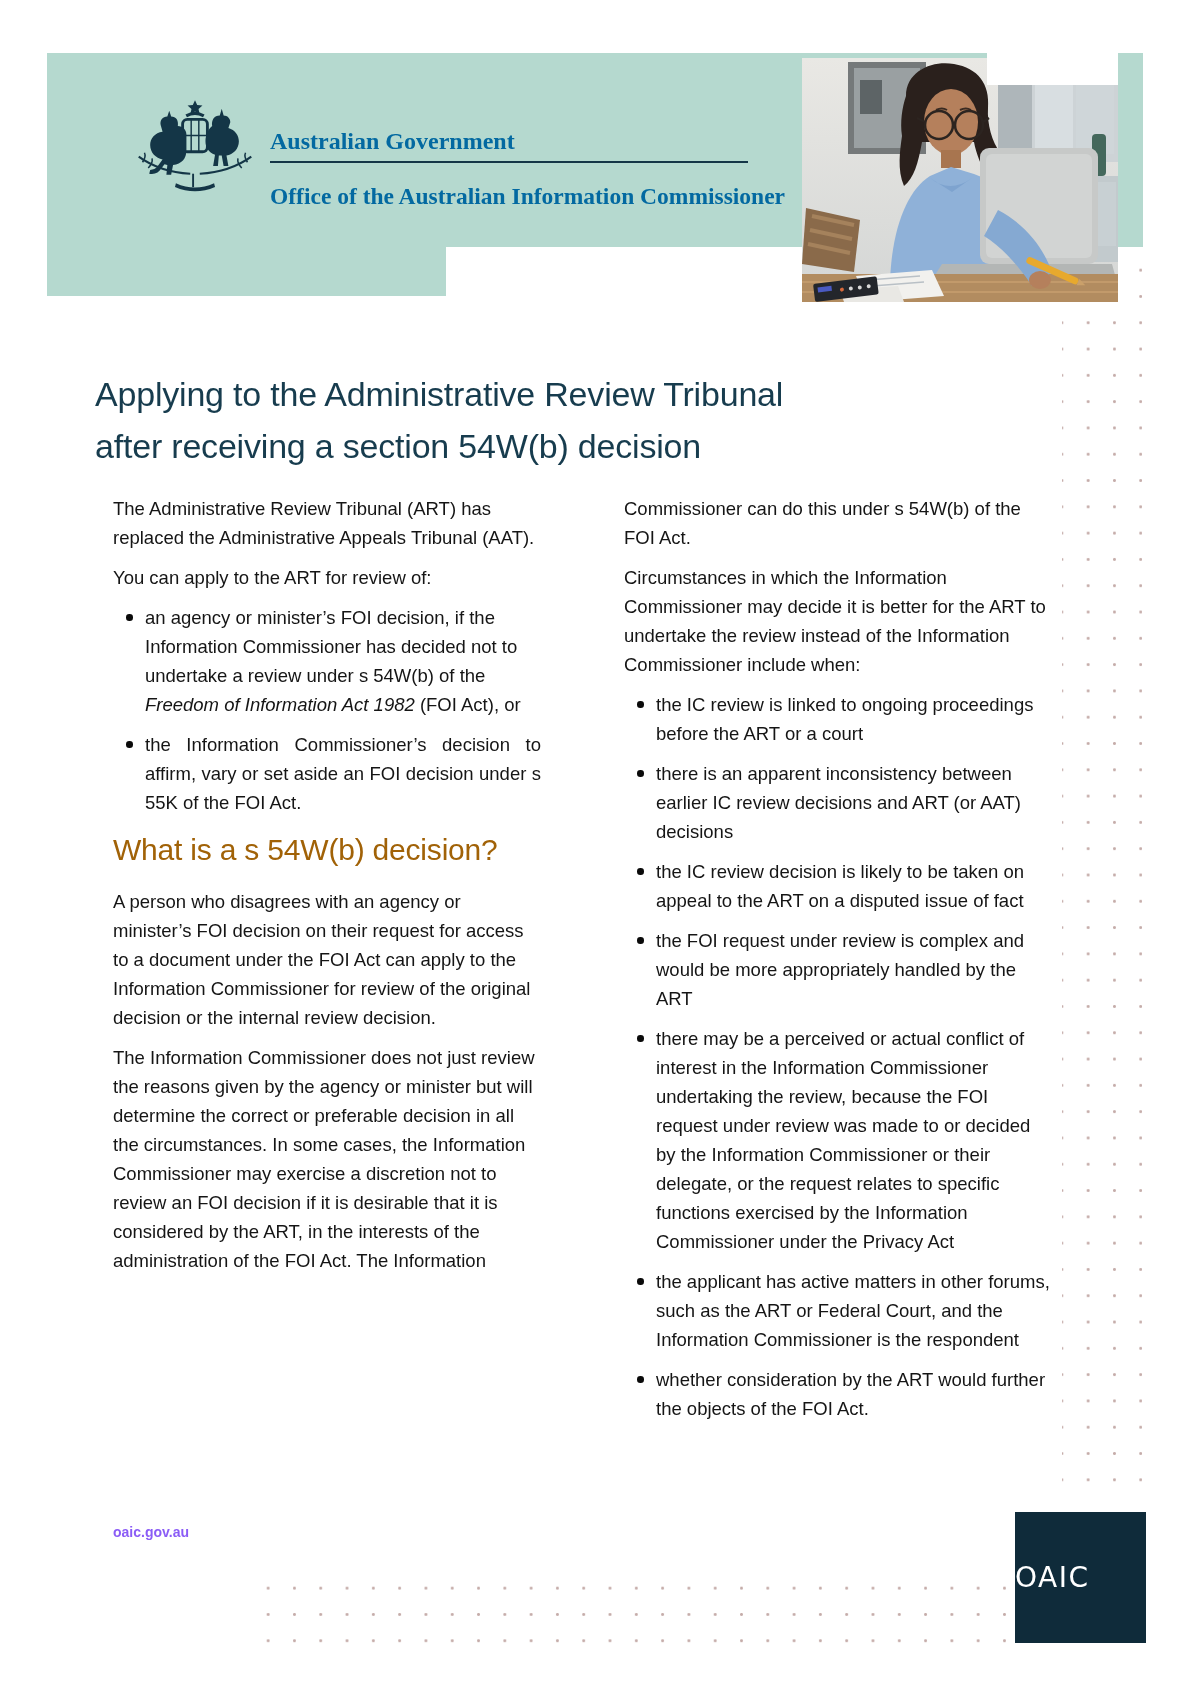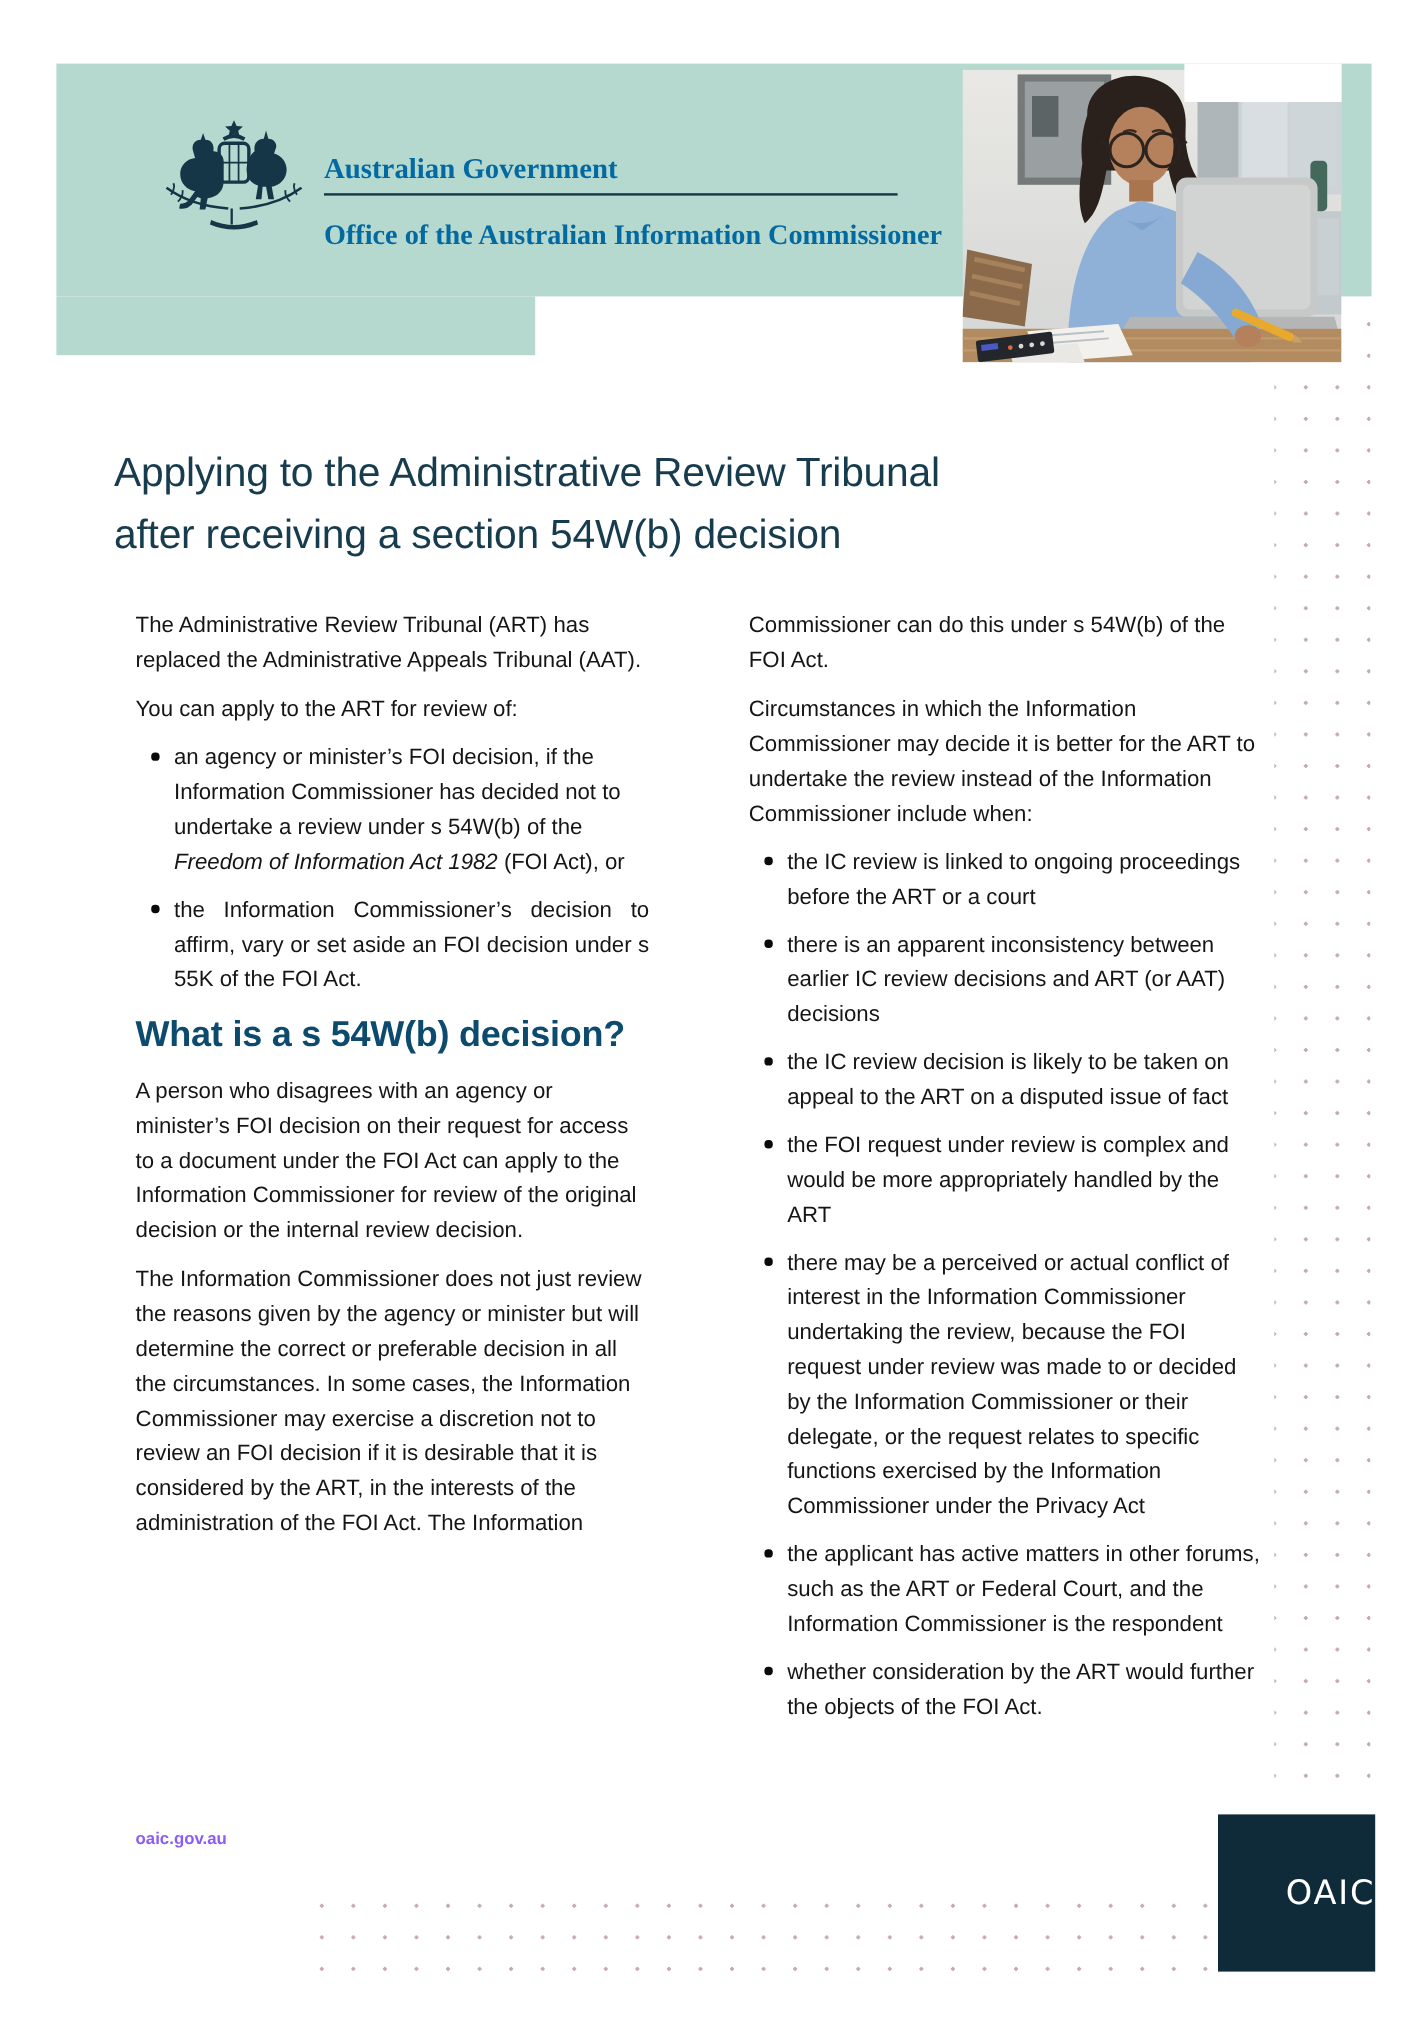--- a/index.html
+++ b/index.html
@@ -30,35 +30,35 @@
   .photo-notch{position:absolute;left:987px;top:53px;width:131px;height:32px;background:#ffffff;}
   
   .title{
     position:absolute;left:95px;top:368px;margin:0;
     font-size:34px;line-height:52px;font-weight:normal;color:#173c4e;letter-spacing:-0.2px;
   }
   
   .col{position:absolute;top:494px;font-size:18.5px;line-height:29px;color:#151515;}
   .col-left{left:113px;width:428px;}
   .col-right{left:624px;width:430px;}
-  .col p{margin:12px 0 11px 0;}
+  .col p{margin:0 0 11px 0;}
   .col ul{margin:0 0 11px 0;padding:0 0 0 32px;list-style:none;}
   .col li{margin:0 0 11px 0;position:relative;}
   .col li::before{
     content:"";position:absolute;left:-19px;top:11px;width:6.5px;height:6.5px;border-radius:50%;background:#0a0a0a;
   }
   .justify{text-align:justify;}
   .section-heading{
-    margin:14px 0 5px 0;font-size:30px;line-height:38px;font-weight:bold;color:#0c4a6e;letter-spacing:-0.2px;
+    margin:14px 0 18px 0;font-size:30px;line-height:38px;font-weight:normal;color:#a16207;letter-spacing:-0.2px;
   }
   
   .footer-url{position:absolute;left:113px;top:1524px;font-size:14px;font-weight:bold;color:#8b5cf6;text-decoration:none;}
   .oaic-box{
     position:absolute;left:1015px;top:1512px;width:131px;height:131px;background:#0f2b3a;
-    display:flex;align-items:center;justify-content:flex-end;
+    display:flex;align-items:center;justify-content:flex-start;
   }
   .oaic-box span{
     color:#ffffff;font-family:"DejaVu Sans","Liberation Sans",sans-serif;
     font-size:28px;letter-spacing:1.5px;font-weight:normal;
   }
 </style>
 </head>
 <body>
 
 <div class="page">

